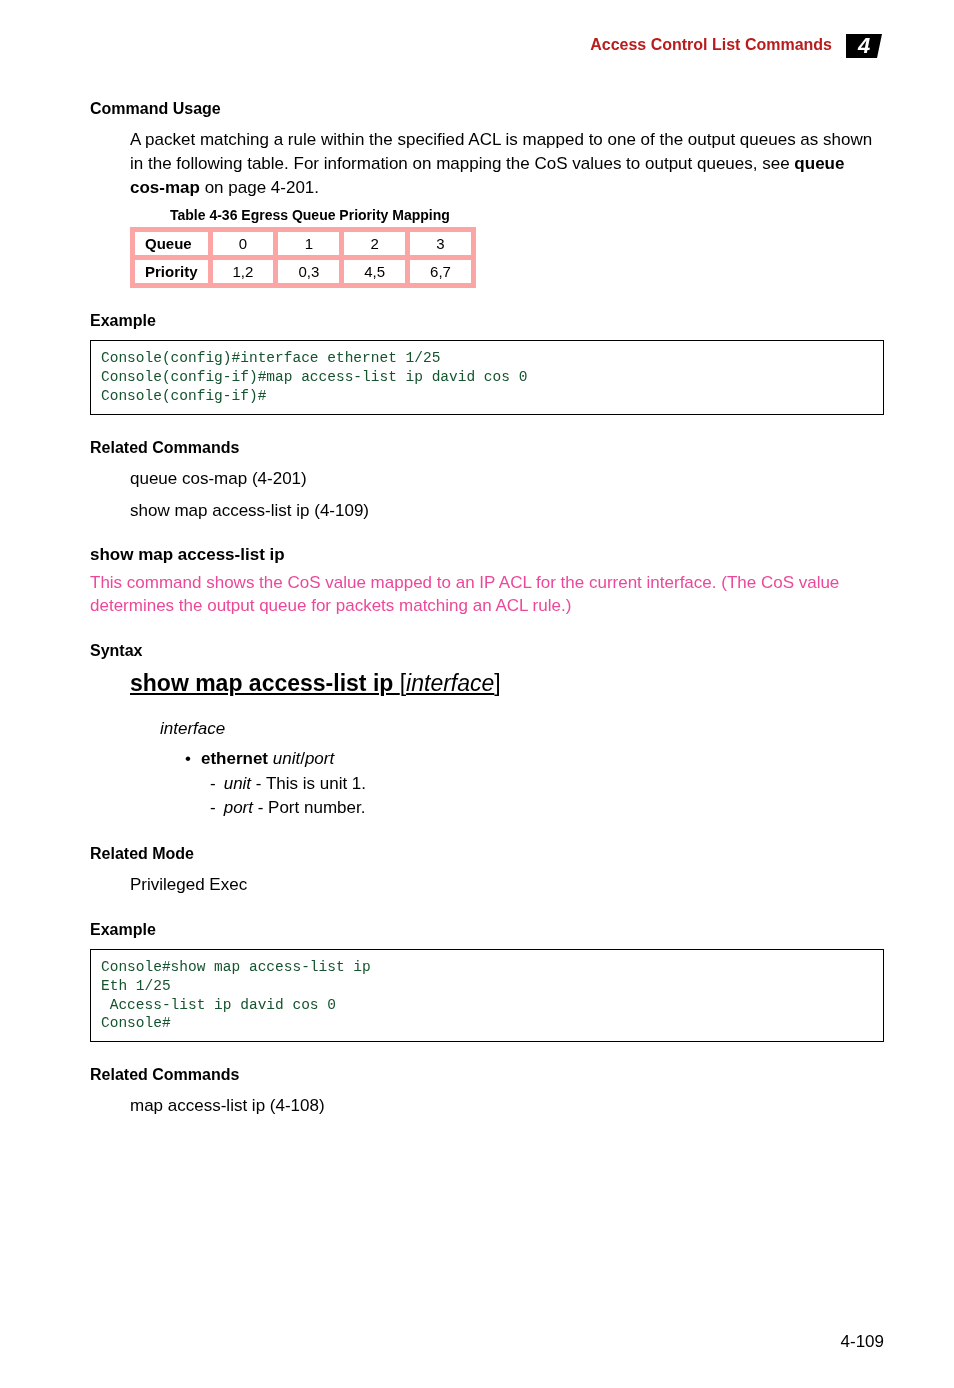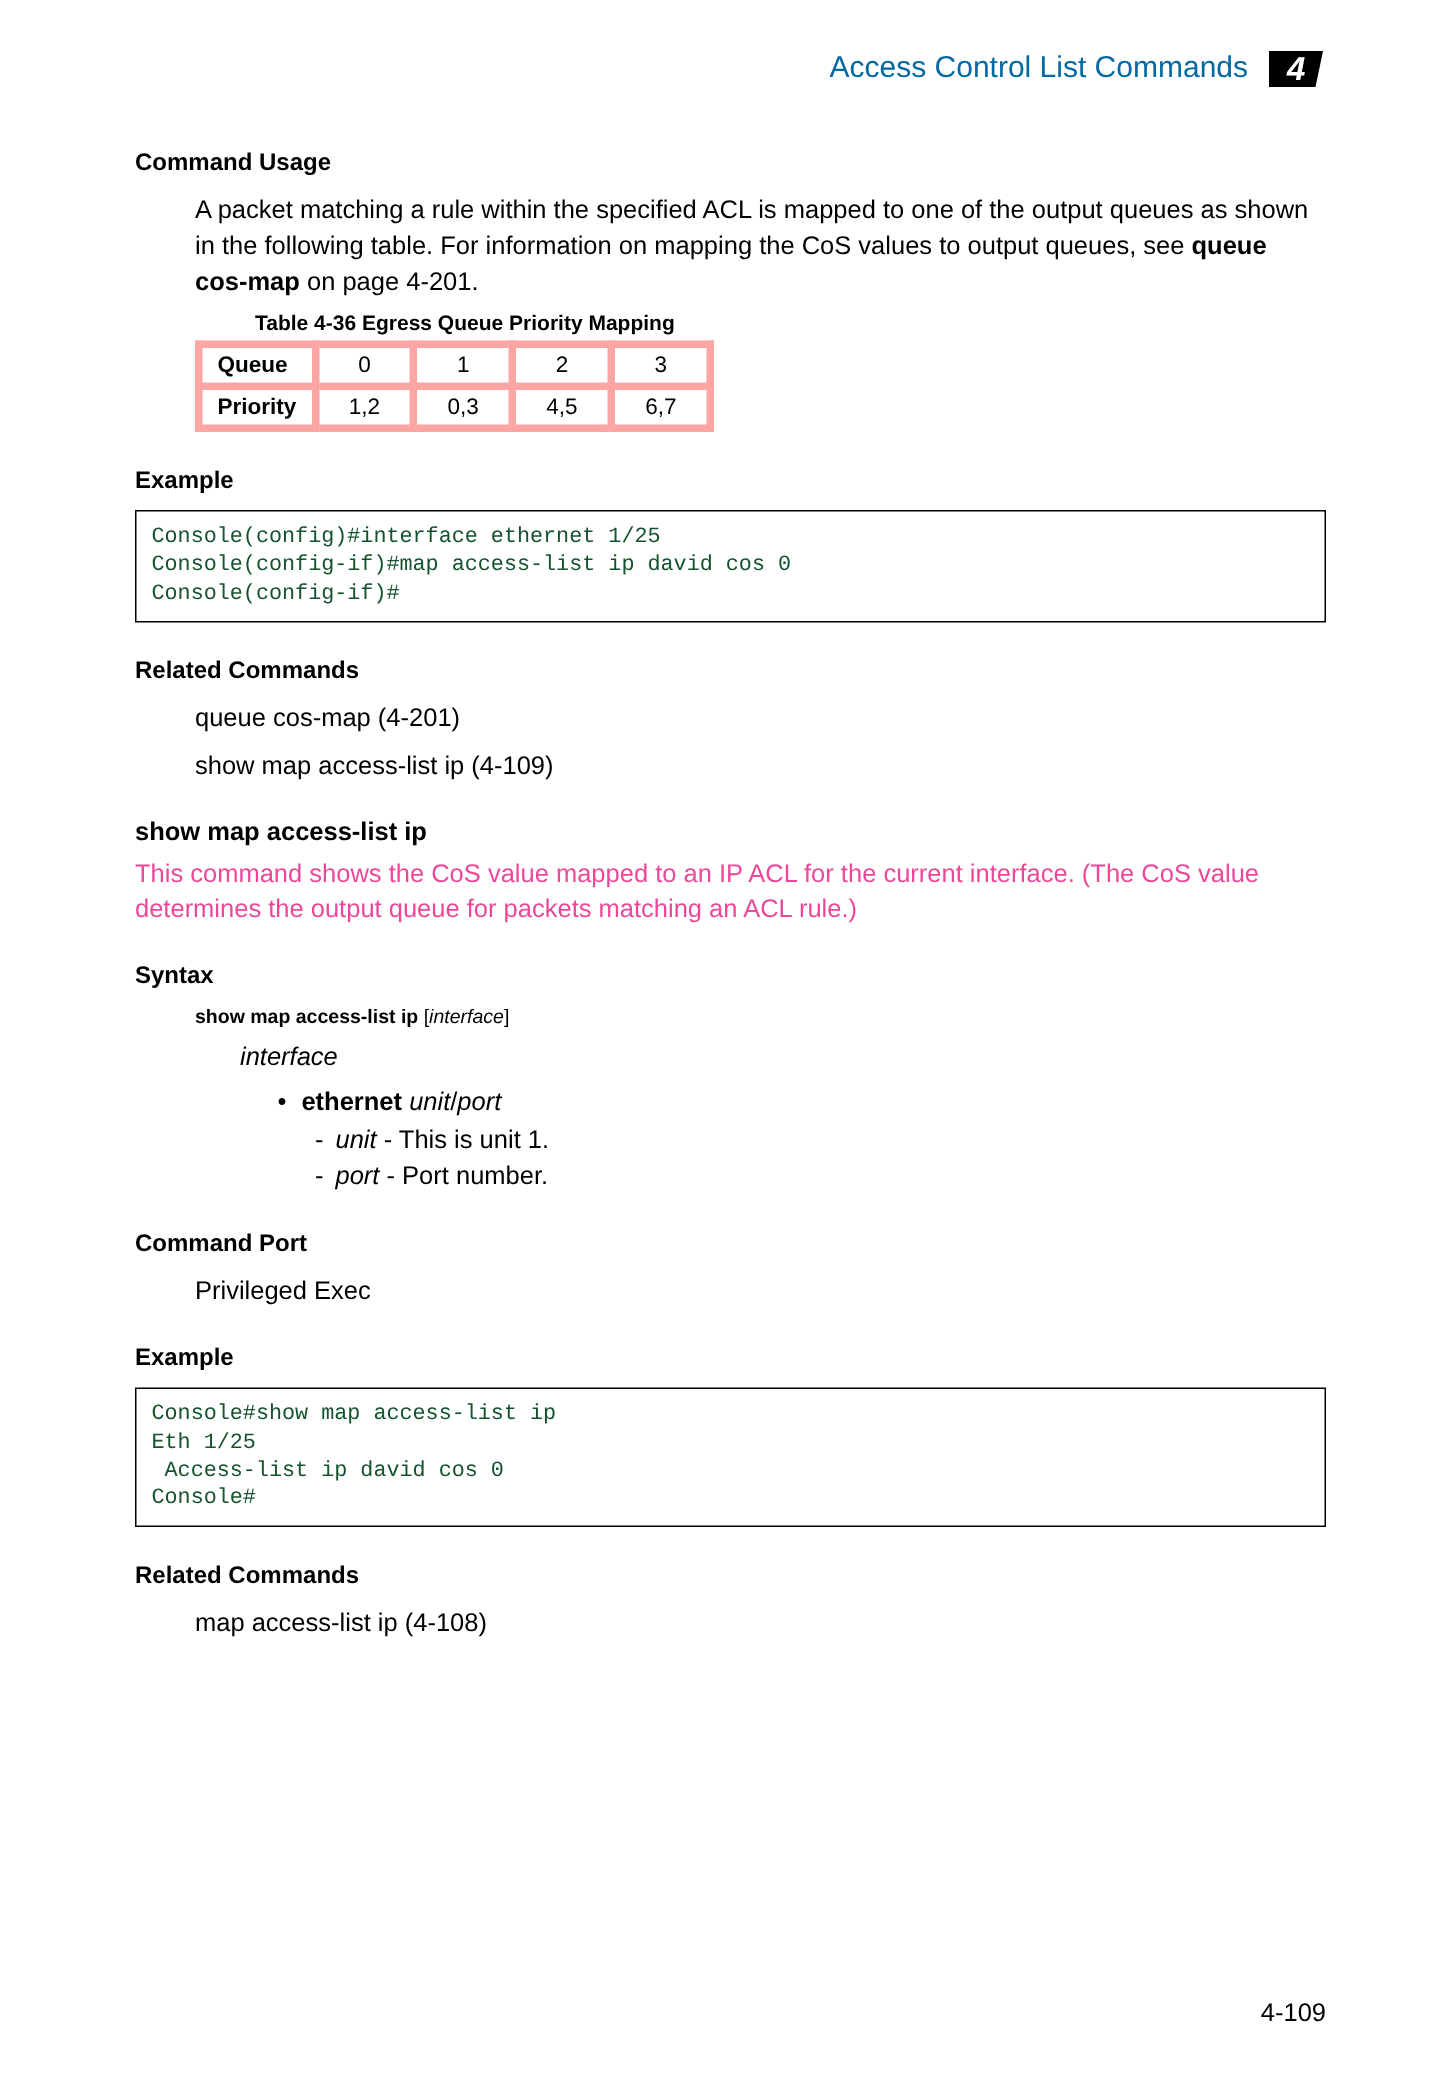--- a/index.html
+++ b/index.html
@@ -17,22 +17,23 @@
   }
   .header-right {
     position: absolute;
     top: 28px;
     right: 70px;
     display: flex;
     align-items: center;
     gap: 12px;
   }
   .header-title {
-    font-size: 20px;
-    color: #0369a1;
+    font-size: 16px;
+    color: #b91c1c;
+    font-weight: bold;
   }
   .chapter-icon {
     width: 40px;
     height: 34px;
     position: relative;
   }
   .chapter-icon svg {
     width: 100%;
     height: 100%;
   }
@@ -124,24 +125,25 @@
     gap: 8px;
   }
   .page-number {
     position: absolute;
     bottom: 36px;
     right: 70px;
     font-size: 17px;
     margin-left: 24px;
   }
   .syntax-line {
-    font-size: 13px;
+    font-size: 23px;
     margin-left: 40px;
     margin-top: 4px;
-    margin-bottom: 10px;
+    margin-bottom: 22px;
+    text-decoration: underline;
   }
   .interface-label {
     font-size: 17px;
     font-style: italic;
     margin-left: 70px;
     margin-bottom: 8px;
   }
 </style>
 </head>
 <body>
@@ -215,21 +217,21 @@
     </span>
   </div>
 
   <div class="dash-item indent-4">
     <span>-</span>
     <span>
       <span class="italic">port</span><span> - Port number.</span>
     </span>
   </div>
 
-  <div class="section-heading">Command Port</div>
+  <div class="section-heading">Related Mode</div>
   <div class="body-text">Privileged Exec</div>
 
   <div class="section-heading">Example</div>
   <div class="code-block">Console#show map access-list ip
 Eth 1/25
  Access-list ip david cos 0
 Console#</div>
 
   <div class="section-heading">Related Commands</div>
   <div class="body-text">map access-list ip (4-108)</div>

